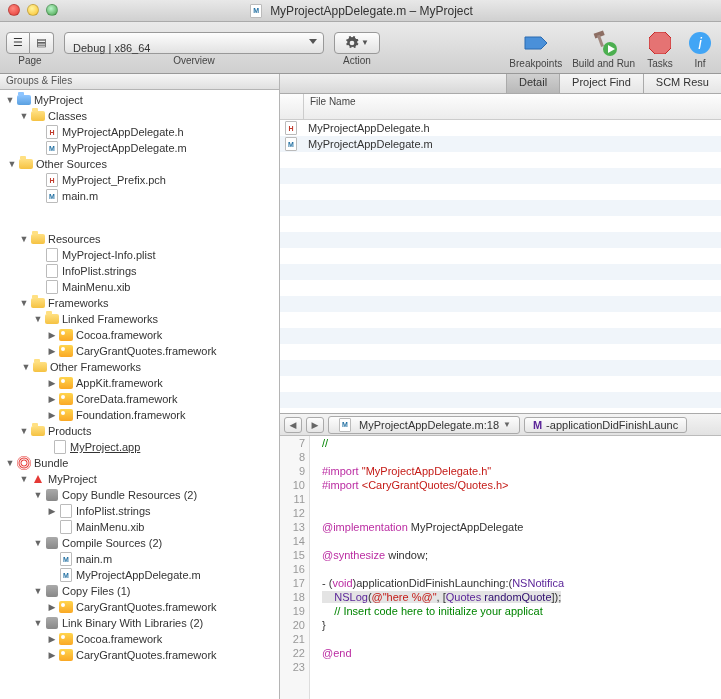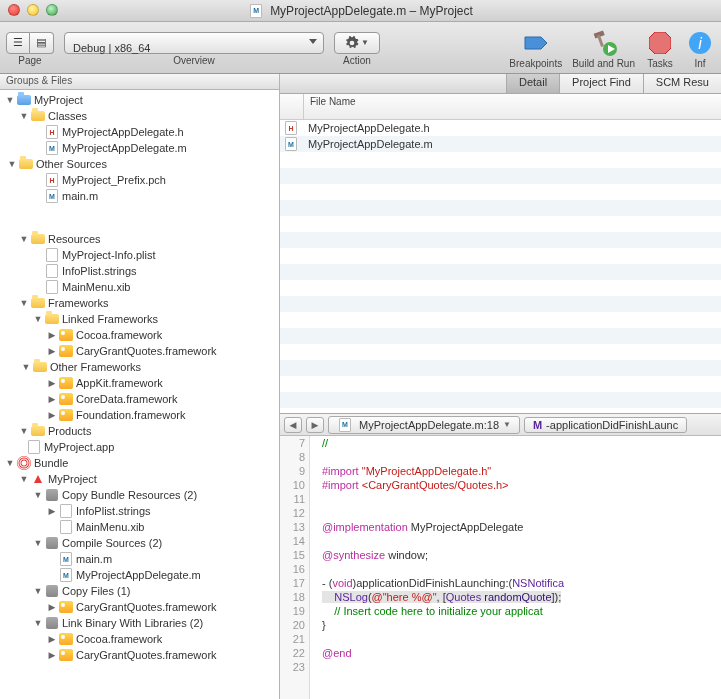--- a/index.html
+++ b/index.html
@@ -302,21 +302,21 @@
           </span>
           <span>Foundation.framework</span>
         </div>
         <div class="tree-row" style="padding-left: 18px;">
           <span class="disclosure open"></span>
           <span class="icon">
             <span class="folder-yellow"></span>
           </span>
           <span>Products</span>
         </div>
-        <div class="tree-row" style="padding-left: 14px;">
+        <div class="tree-row" style="padding-left: 40px; text-decoration: underline;">
           <span class="disclosure none"></span>
           <span class="icon">
             <span class="file-generic"></span>
           </span>
           <span>MyProject.app</span>
         </div>
         <div class="tree-row" style="padding-left: 4px;">
           <span class="disclosure open"></span>
           <span class="icon">
             <span class="target-icon"></span>

